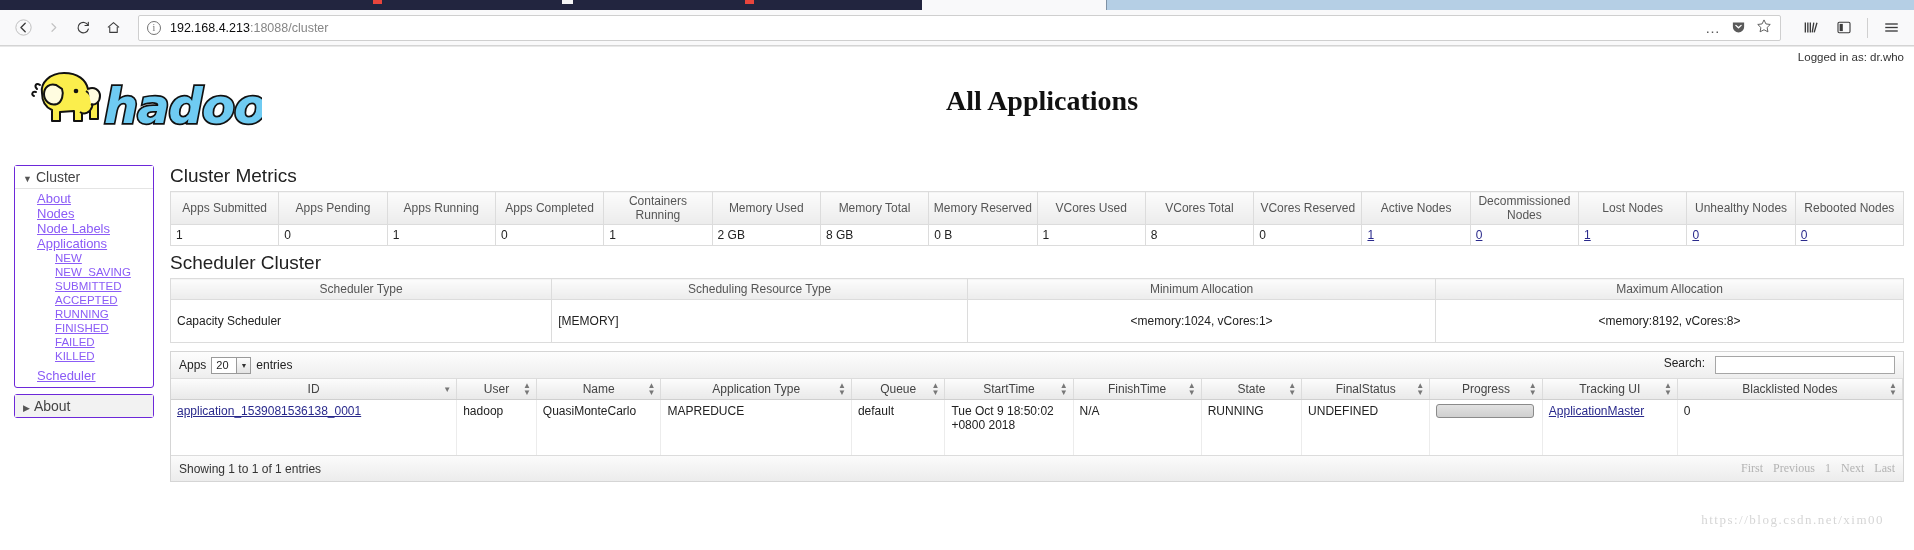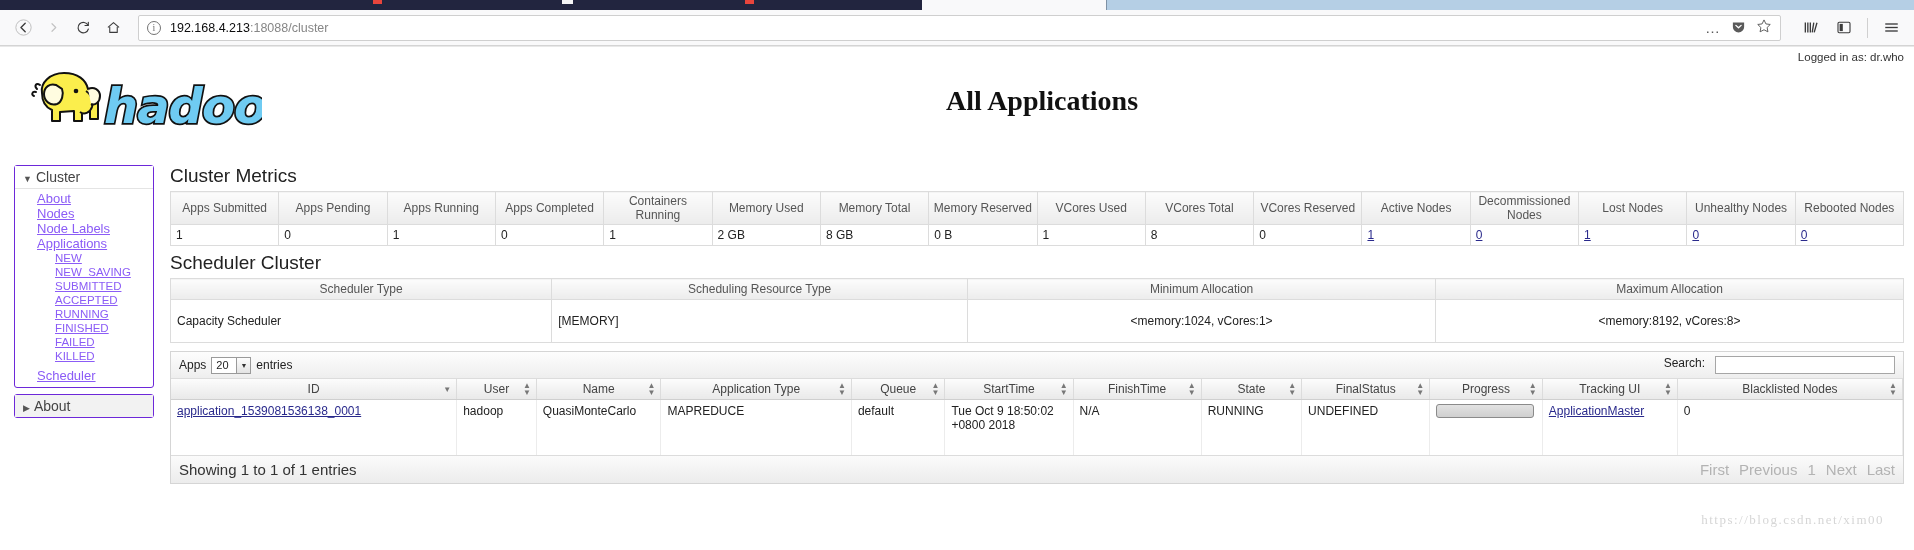--- a/index.html
+++ b/index.html
@@ -266,24 +266,24 @@
     border-radius: 3px;
     background: linear-gradient(to bottom, #e2e2e2, #cfcfcf);
     display: inline-block;
   }
   .dt-bottom {
     background: linear-gradient(to bottom, #fbfbfb 0%, #ececec 100%);
     border-top: 1px solid #dcdcdc;
     padding: 5px 8px;
     display: flex;
     align-items: flex-end;
-    font-size: 15px;
+    font-size: 12px;
     color: #333333;
   }
-  .pager { margin-left: auto; display: flex; gap: 10px; color: #b3b3b3; }
+  .pager { margin-left: auto; display: flex; gap: 10px; color: #b3b3b3; font-family: Liberation Serif, serif; }
   .pager .cur { color: #b3b3b3; }
 
   .watermark {
     position: absolute;
     right: 30px; bottom: 22px;
     color: #d6d6d6;
     font-size: 13px;
     letter-spacing: 1.5px;
     font-family: "Liberation Serif", serif;
   }

